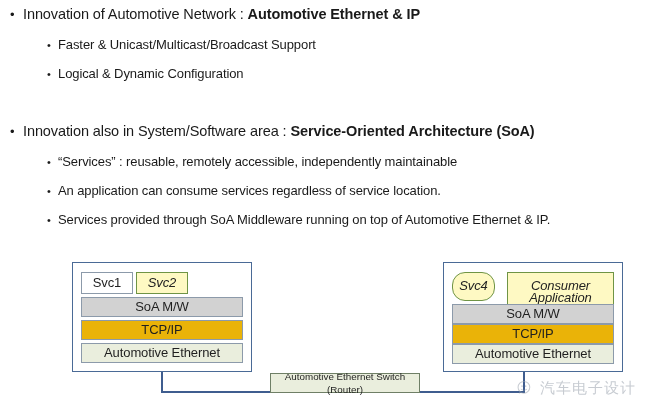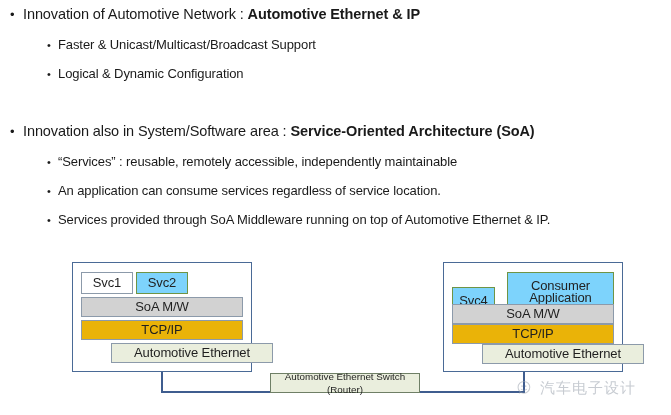--- a/index.html
+++ b/index.html
@@ -74,24 +74,24 @@
     display: flex;
     align-items: center;
     justify-content: center;
     font-size: 13px;
     line-height: 10.5px;
     text-align: center;
     color: #1f1f1f;
     letter-spacing: -0.1px;
   }
   .svc-white { background: #ffffff; }
-  .svc-green { background: #7dd3fc; border-color: #6f9445; color: #222; }
+  .svc-green { background: #fef9c3; border-color: #6f9445; color: #222; font-style: italic; }
   .row-gray  { background: #d2d2d2; }
   .row-pink  { background: #eab308; }
-  .row-olive { background: #eaeedd; margin-left: 30px; }
+  .row-olive { background: #eaeedd; }
 
   .switch-box {
     position: absolute;
     box-sizing: border-box;
     border: 1.2px solid #6f7f66;
     background: #eaeedd;
     display: flex;
     flex-direction: column;
     align-items: center;
     justify-content: center;
@@ -175,21 +175,21 @@
   <div class="node-container" style="left:72px; top:262px; width:180px; height:110px;">
     <div class="stack-row svc-white" style="left:8px;  top:9px;  width:52px; height:22px;">Svc1</div>
     <div class="stack-row svc-green" style="left:63px; top:9px;  width:52px; height:22px;">Svc2</div>
 
     <div class="stack-row row-gray" style="left:8px; top:34px; width:162px; height:20px;">SoA M/W</div>
     <div class="stack-row row-pink" style="left:8px; top:57px; width:162px; height:20px;">TCP/IP</div>
     <div class="stack-row row-olive" style="left:8px; top:80px; width:162px; height:20px;">Automotive Ethernet</div>
   </div>
 
   <div class="node-container" style="left:443px; top:262px; width:180px; height:110px;">
-    <div class="stack-row svc-green" style="left:8px;  top:24px; width:43px; height:29px;">Svc4</div>
+    <div class="stack-row svc-green" style="left:8px;  top:9px; width:43px; height:29px;border-radius:13px;">Svc4</div>
     <div class="stack-row svc-green" style="left:63px; top:9px; width:107px; height:39px; flex-direction:column; line-height:12px;">
       <span>Consumer</span>
       <span>Application</span>
     </div>
 
     <div class="stack-row row-gray" style="left:8px; top:41px; width:162px; height:20px;">SoA M/W</div>
     <div class="stack-row row-pink" style="left:8px; top:61px; width:162px; height:20px;">TCP/IP</div>
     <div class="stack-row row-olive" style="left:8px; top:81px; width:162px; height:20px;">Automotive Ethernet</div>
   </div>
 

